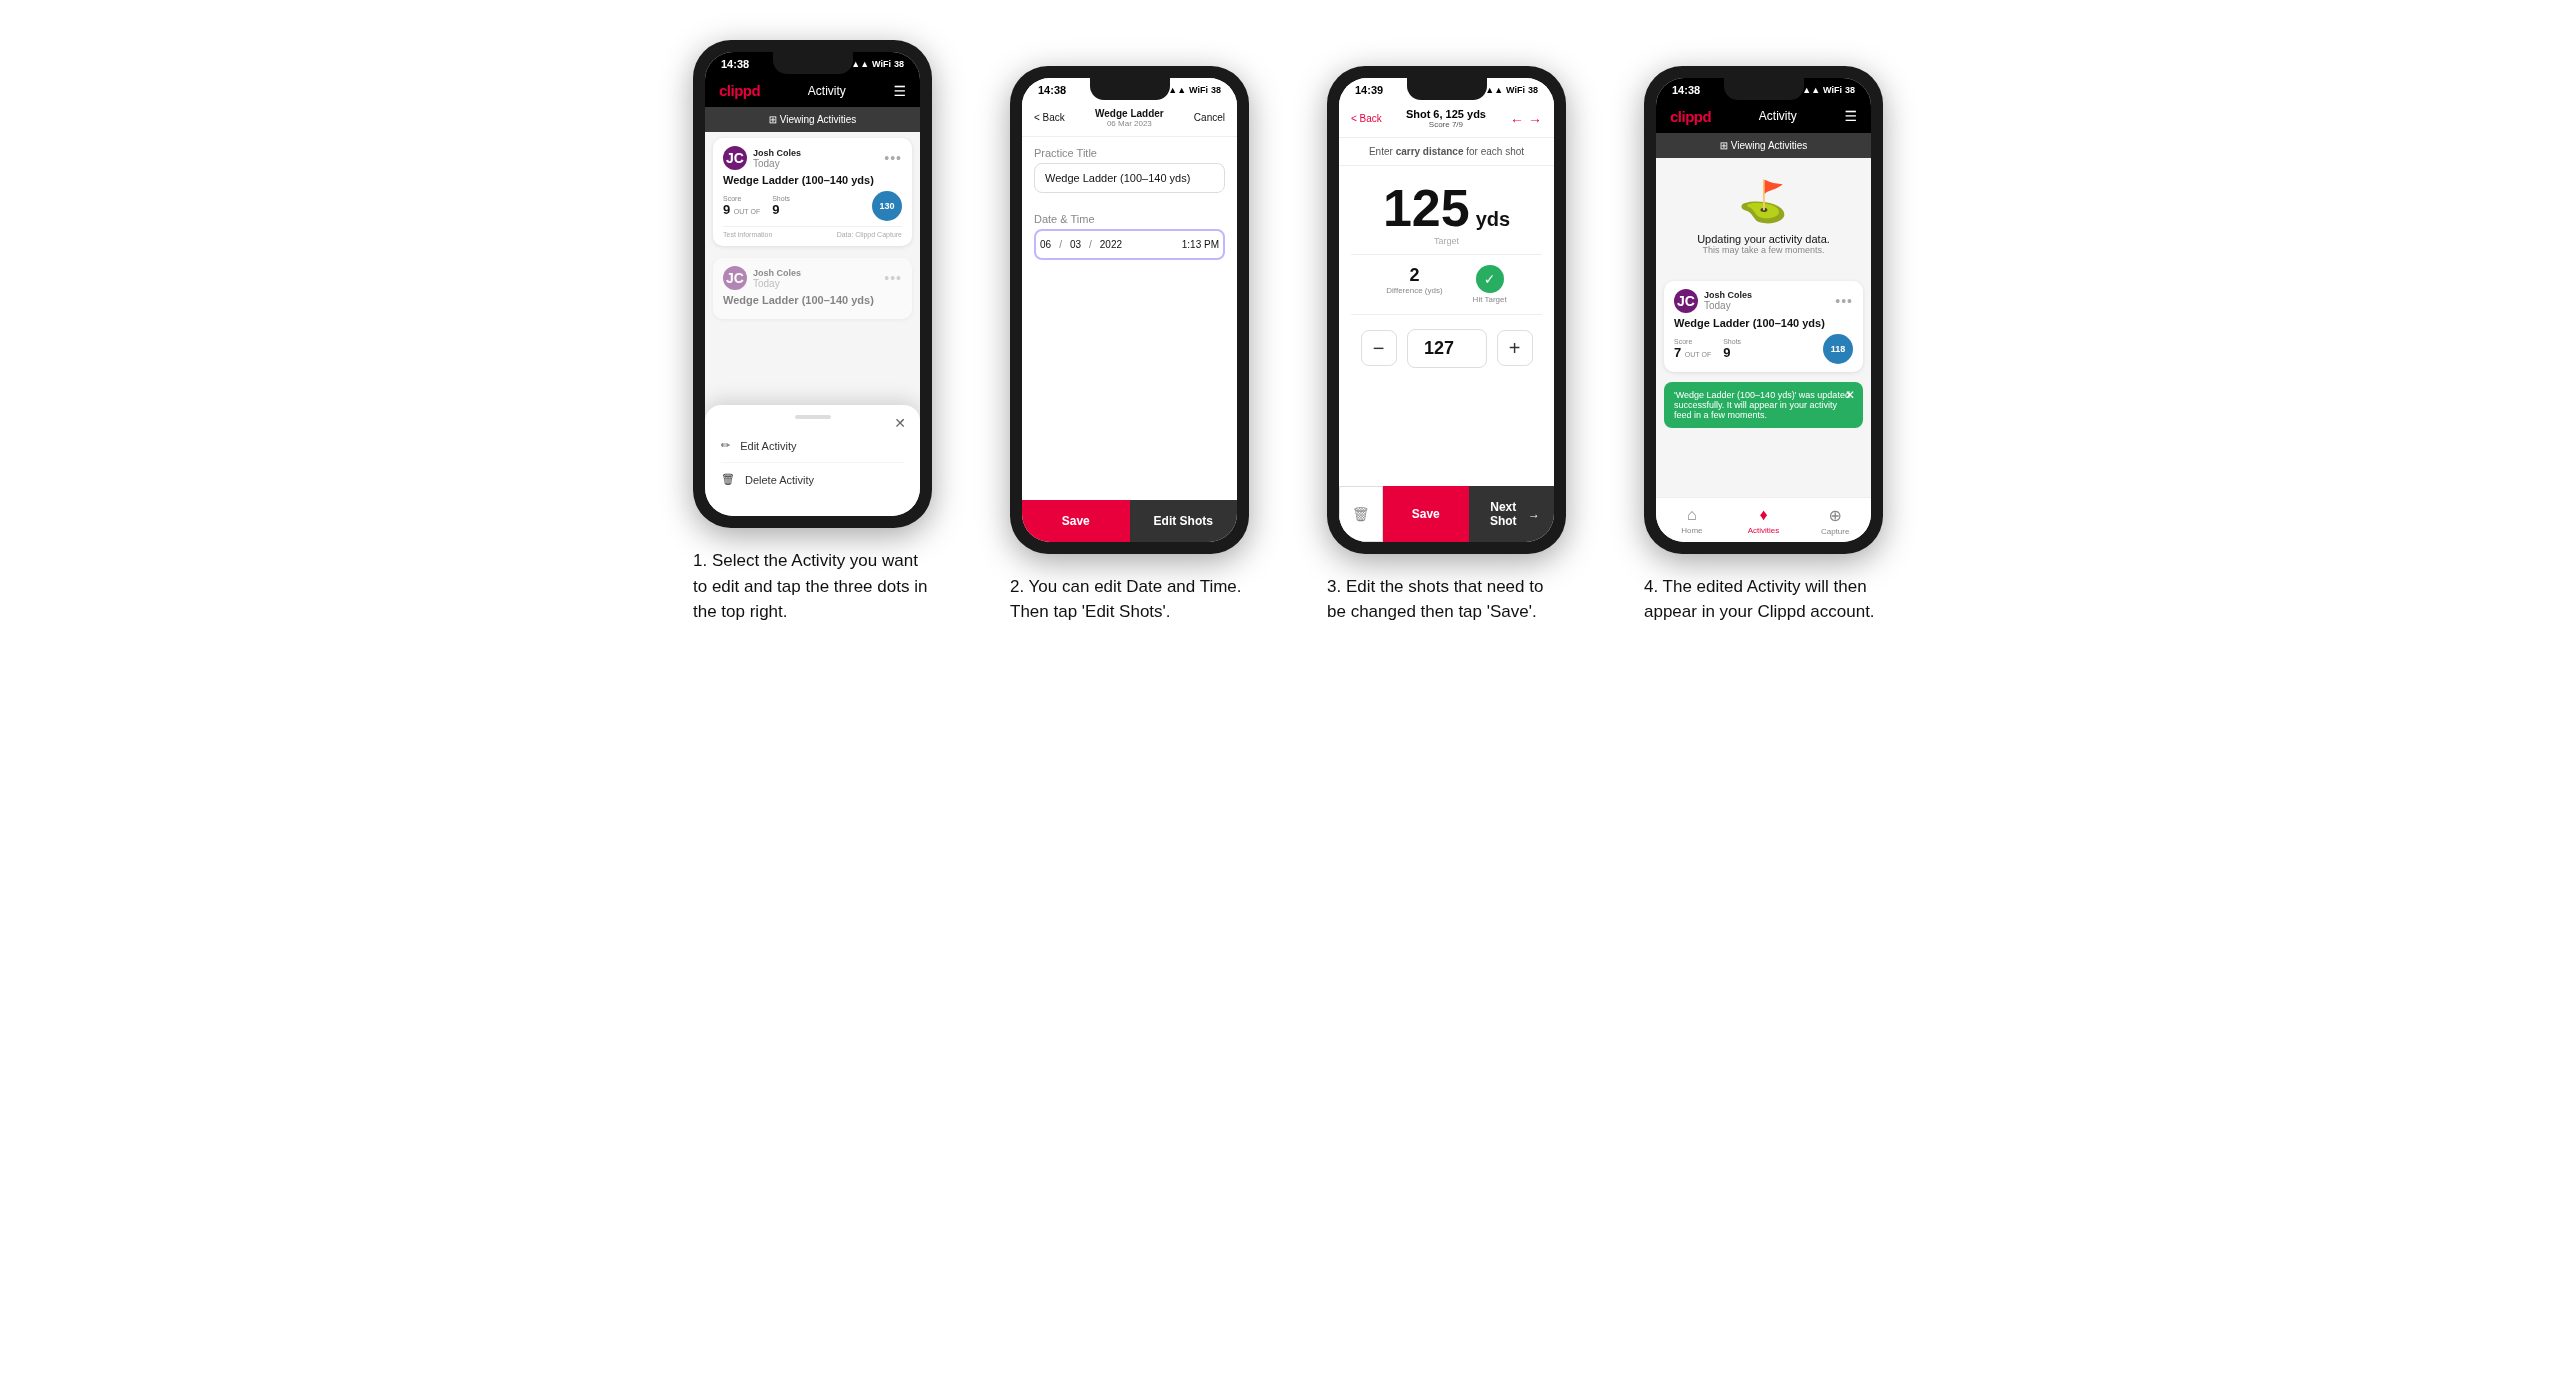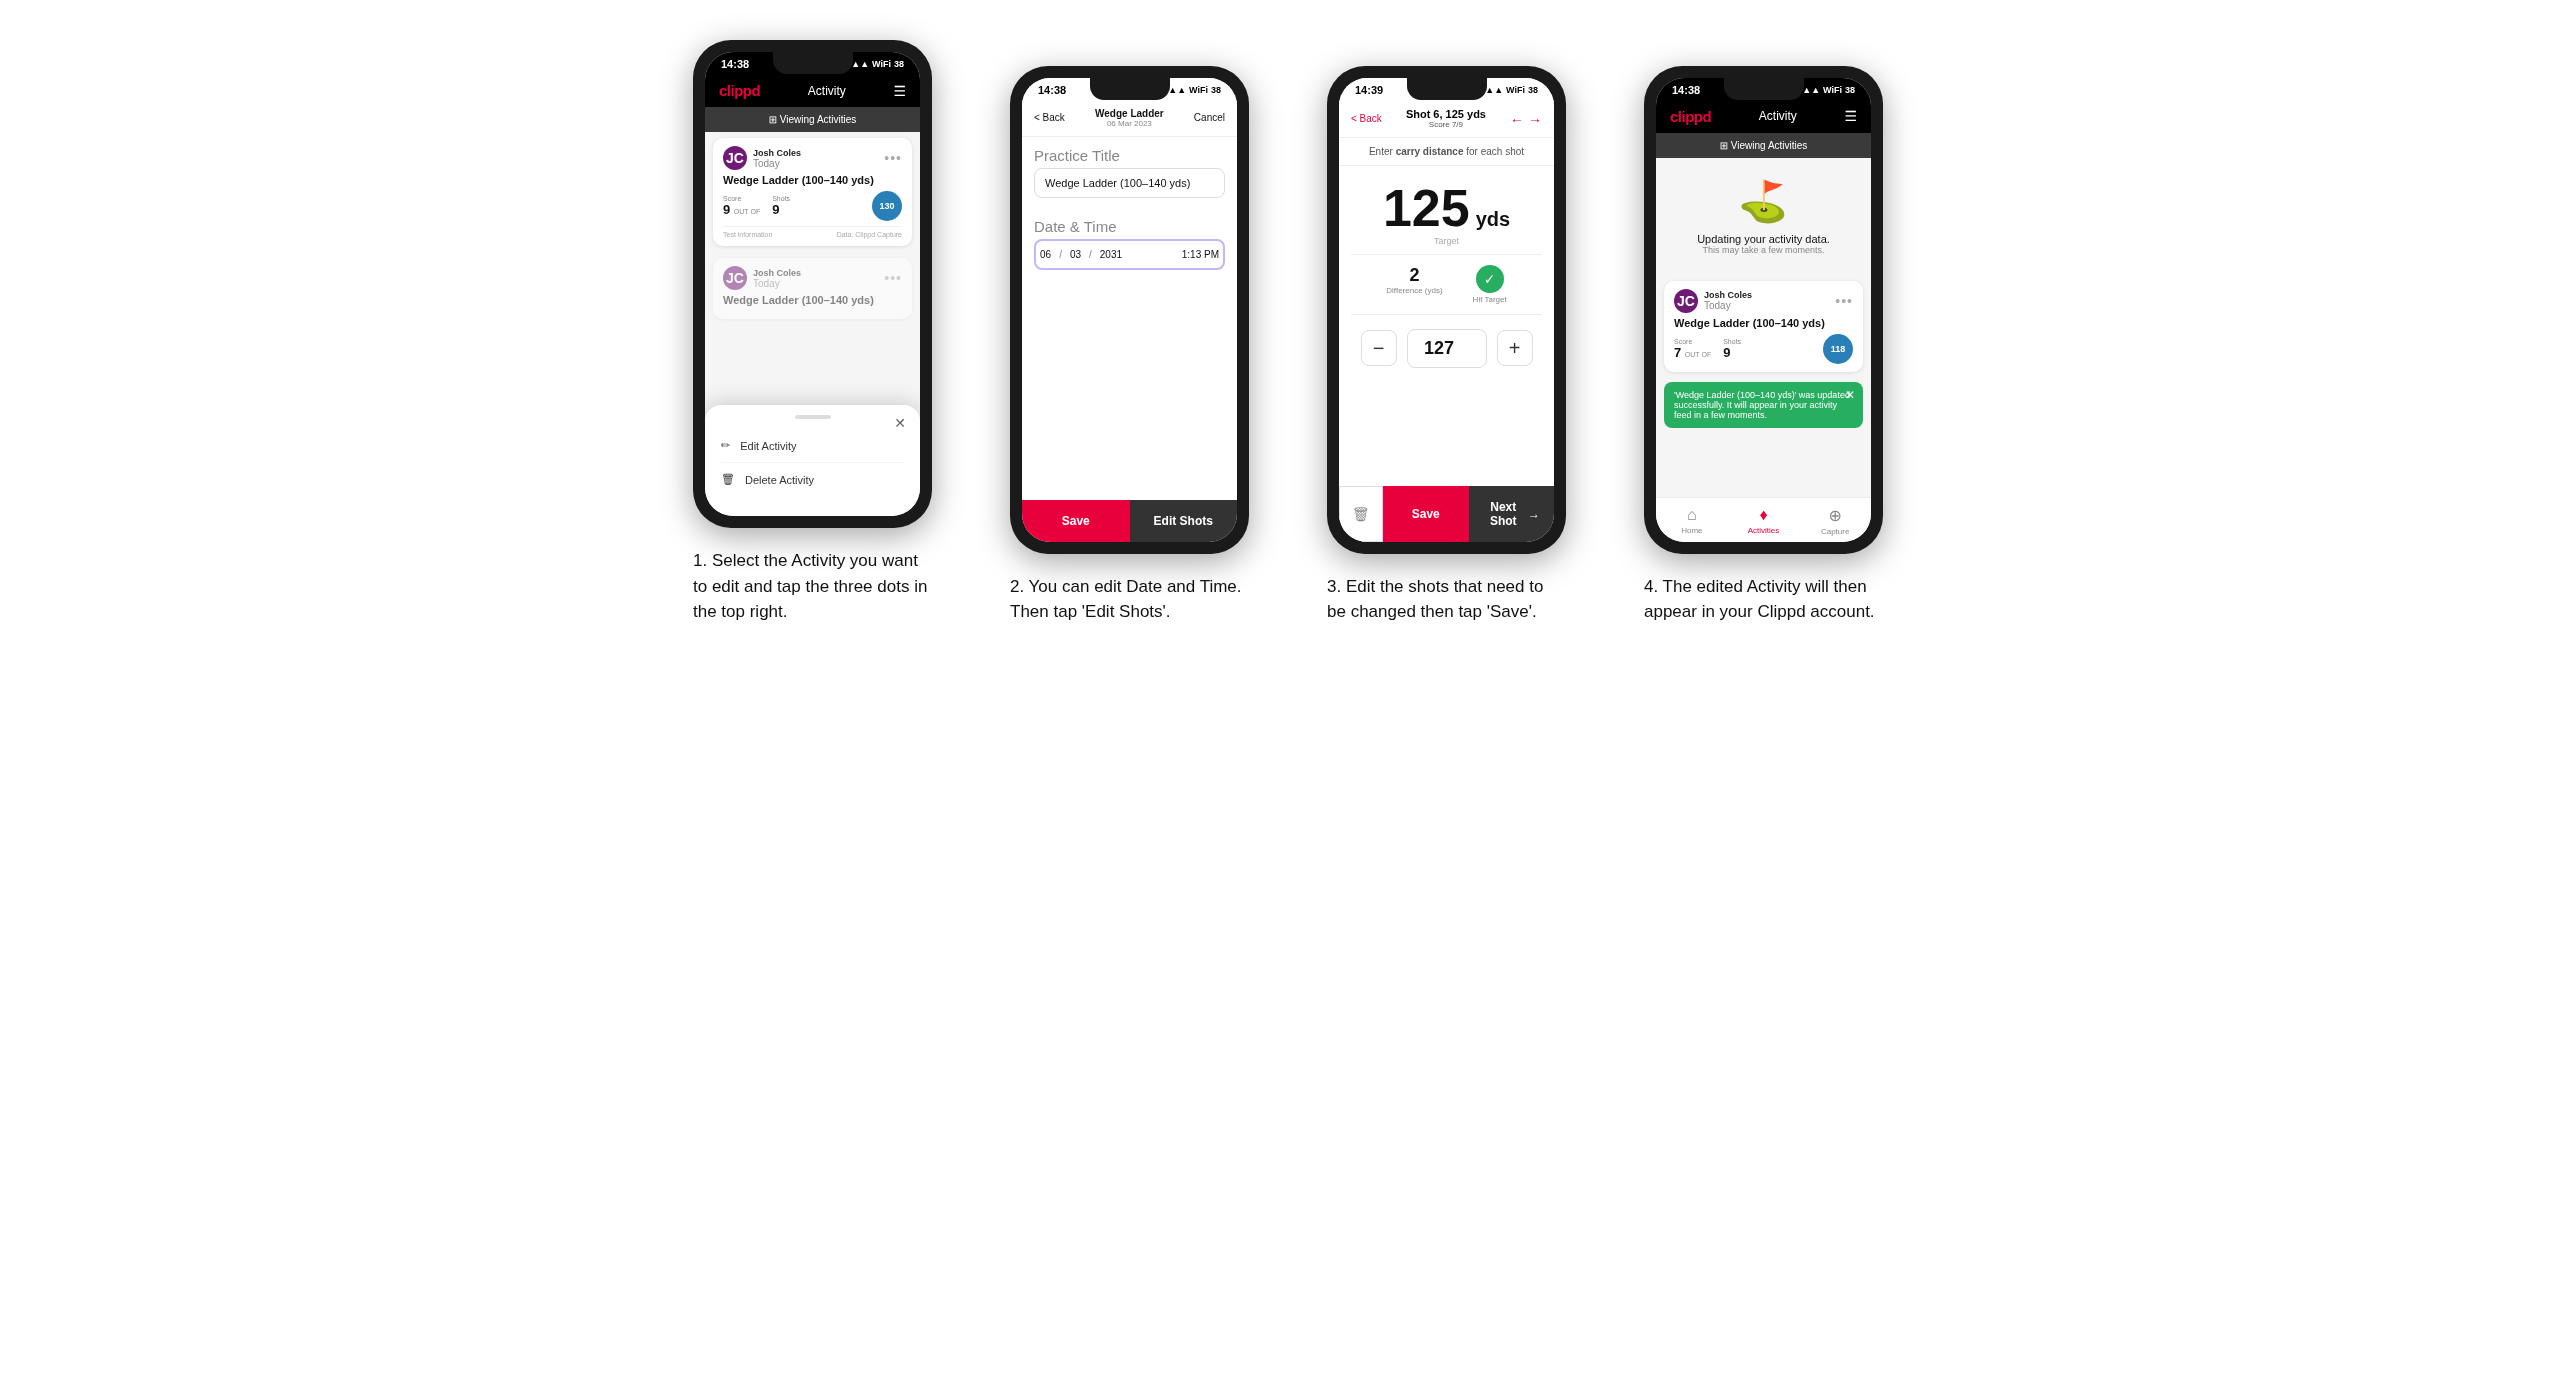--- a/index.html
+++ b/index.html
@@ -245,21 +245,21 @@
       flex-shrink: 0;
     }
 
     .nav-back { color: #111; font-size: 10px; display: flex; align-items: center; gap: 3px; }
     .nav-center { text-align: center; }
     .nav-center-title { font-size: 10px; font-weight: 700; color: #111; }
     .nav-center-sub { font-size: 8px; color: #888; }
     .nav-cancel { color: #111; font-size: 10px; }
 
     .form-section { padding: 10px 12px; }
-    .form-label { font-size: 15px; color: #888; margin-bottom: 4px; }
+    .form-label { font-size: 11px; color: #888; margin-bottom: 4px; }
 
     .form-input {
       border: 1px solid #ddd;
       border-radius: 8px;
       padding: 8px 10px;
       font-size: 11px;
       width: 100%;
       color: #111;
     }
 
@@ -672,21 +672,21 @@
             <input class="form-input" type="text" value="Wedge Ladder (100–140 yds)" readonly="" style="background: rgb(255, 255, 255);">
           </div>
 
           <div class="form-section">
             <div class="form-label">Date &amp; Time</div>
             <div class="date-time-row">
               <span>06</span>
               <span class="date-sep">/</span>
               <span>03</span>
               <span class="date-sep">/</span>
-              <span>2031</span>
+              <span>2022</span>
               <span style="flex:1;"></span>
               <span>1:13 PM</span>
             </div>
           </div>
 
           <div style="flex:1;"></div>
 
           <div class="bottom-buttons" style="position:relative;">
             <button class="btn-save">Save</button>
             <button class="btn-edit-shots">Edit Shots</button>

